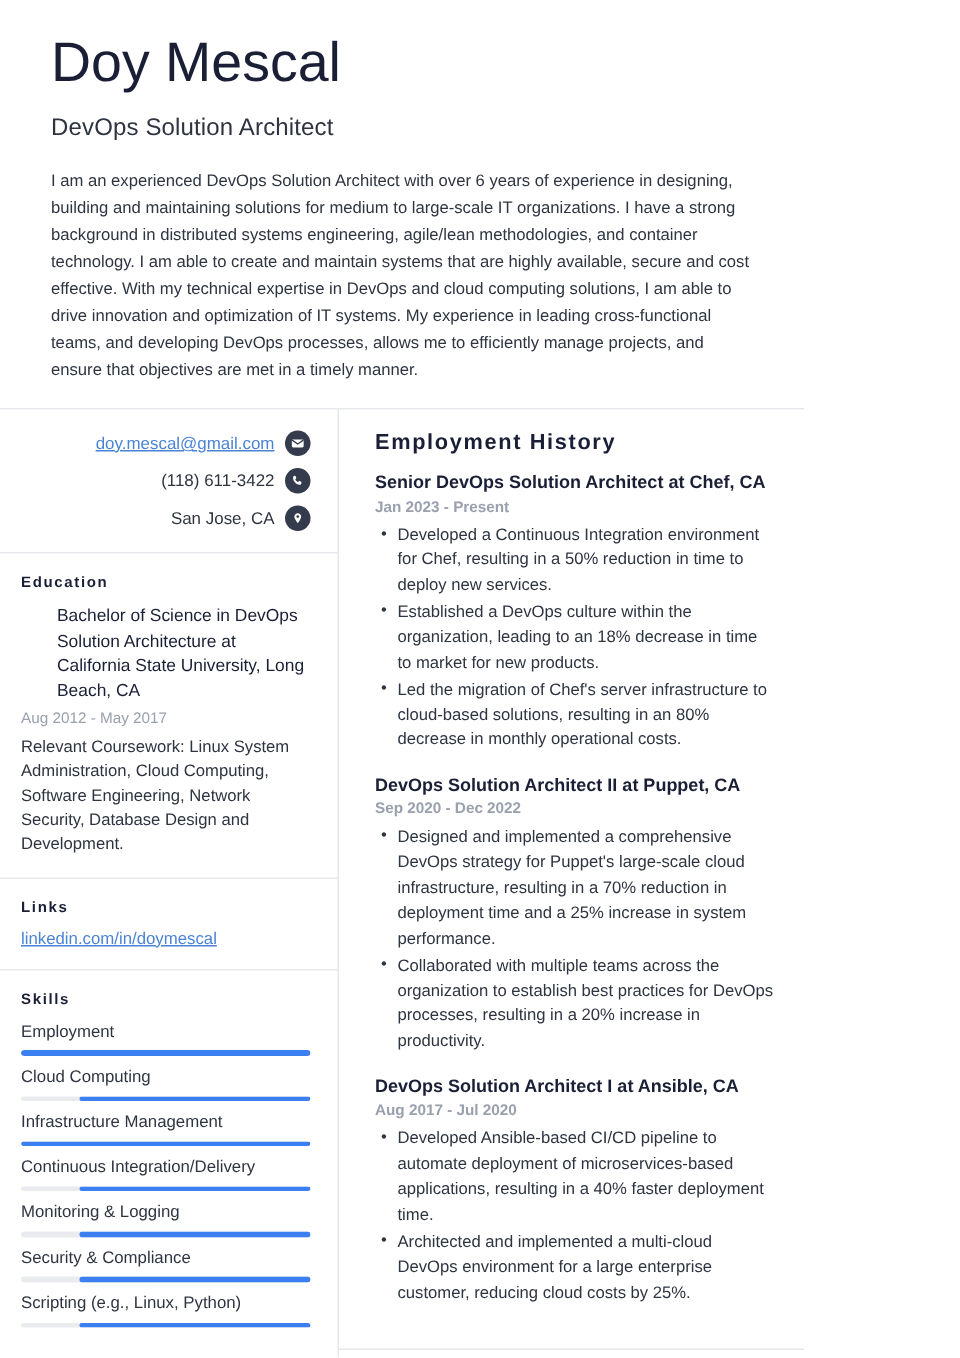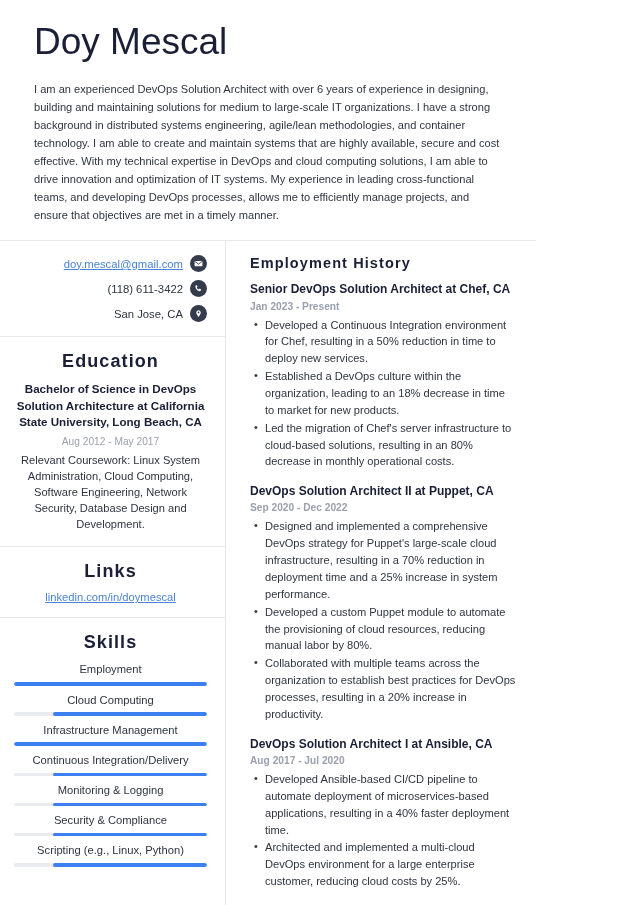--- a/index.html
+++ b/index.html
@@ -65,26 +65,26 @@
 
   .main {
     flex: 1;
     display: flex;
     flex-direction: column;
   }
 
   .sb-block {
     padding: 14px 18px 14px 14px;
     border-bottom: 1px solid #e6e8ec;
-    text-align: center;
+    text-align: left;
   }
   .sb-block:last-child { border-bottom: 0; }
 
   .sb-heading {
-    font-size: 18px;
+    font-size: 10px;
     font-weight: 700;
     color: #1a1f36;
     letter-spacing: 1.1px;
     margin-bottom: 9px;
   }
 
   
   .contact-row {
     display: flex;
     align-items: center;
@@ -109,23 +109,24 @@
     display: flex;
     align-items: center;
     justify-content: center;
     flex-shrink: 0;
   }
   .icon-circle svg { display: block; }
 
   
   .edu-degree {
     font-size: 11.6px;
-    font-weight: 700;
+    font-weight: 400;
     color: #1a1f36;
     line-height: 1.42;
+    margin-left: 24px;
   }
   .edu-date {
     font-size: 10.2px;
     color: #9aa0ad;
     margin-top: 4px;
     line-height: 1.4;
   }
   .edu-desc {
     font-size: 11.1px;
     color: #2e3440;
@@ -229,20 +230,21 @@
     margin-top: 3px;
   }
 </style>
 </head>
 <body>
 
 <div class="page">
 
   <div class="header">
     <div class="name">Doy Mescal</div>
+    <div class="job-title">DevOps Solution Architect</div>
     <div class="summary">I am an experienced DevOps Solution Architect with over 6 years of experience in designing, building and maintaining solutions for medium to large-scale IT organizations. I have a strong background in distributed systems engineering, agile/lean methodologies, and container technology. I am able to create and maintain systems that are highly available, secure and cost effective. With my technical expertise in DevOps and cloud computing solutions, I am able to drive innovation and optimization of IT systems. My experience in leading cross-functional teams, and developing DevOps processes, allows me to efficiently manage projects, and ensure that objectives are met in a timely manner.</div>
   </div>
 
   <div class="body">
 
     <div class="sidebar">
 
       <div class="sb-block">
         <div class="contact-row">
           <span class="contact-text link">doy.mescal@gmail.com</span>
@@ -346,21 +348,20 @@
                 <li>Developed a Continuous Integration environment for Chef, resulting in a 50% reduction in time to deploy new services.</li>
                 <li>Established a DevOps culture within the organization, leading to an 18% decrease in time to market for new products.</li>
                 <li>Led the migration of Chef's server infrastructure to cloud-based solutions, resulting in an 80% decrease in monthly operational costs.</li>
               </ul>
             </div>
             <div class="job">
               <div class="job-role">DevOps Solution Architect II at Puppet, CA</div>
               <div class="job-date">Sep 2020 - Dec 2022</div>
               <ul class="job-points">
                 <li>Designed and implemented a comprehensive DevOps strategy for Puppet's large-scale cloud infrastructure, resulting in a 70% reduction in deployment time and a 25% increase in system performance.</li>
-                <li>Developed a custom Puppet module to automate the provisioning of cloud resources, reducing manual labor by 80%.</li>
                 <li>Collaborated with multiple teams across the organization to establish best practices for DevOps processes, resulting in a 20% increase in productivity.</li>
               </ul>
             </div>
             <div class="job">
               <div class="job-role">DevOps Solution Architect I at Ansible, CA</div>
               <div class="job-date">Aug 2017 - Jul 2020</div>
               <ul class="job-points">
                 <li>Developed Ansible-based CI/CD pipeline to automate deployment of microservices-based applications, resulting in a 40% faster deployment time.</li>
                 <li>Architected and implemented a multi-cloud DevOps environment for a large enterprise customer, reducing cloud costs by 25%.</li>
               </ul>

